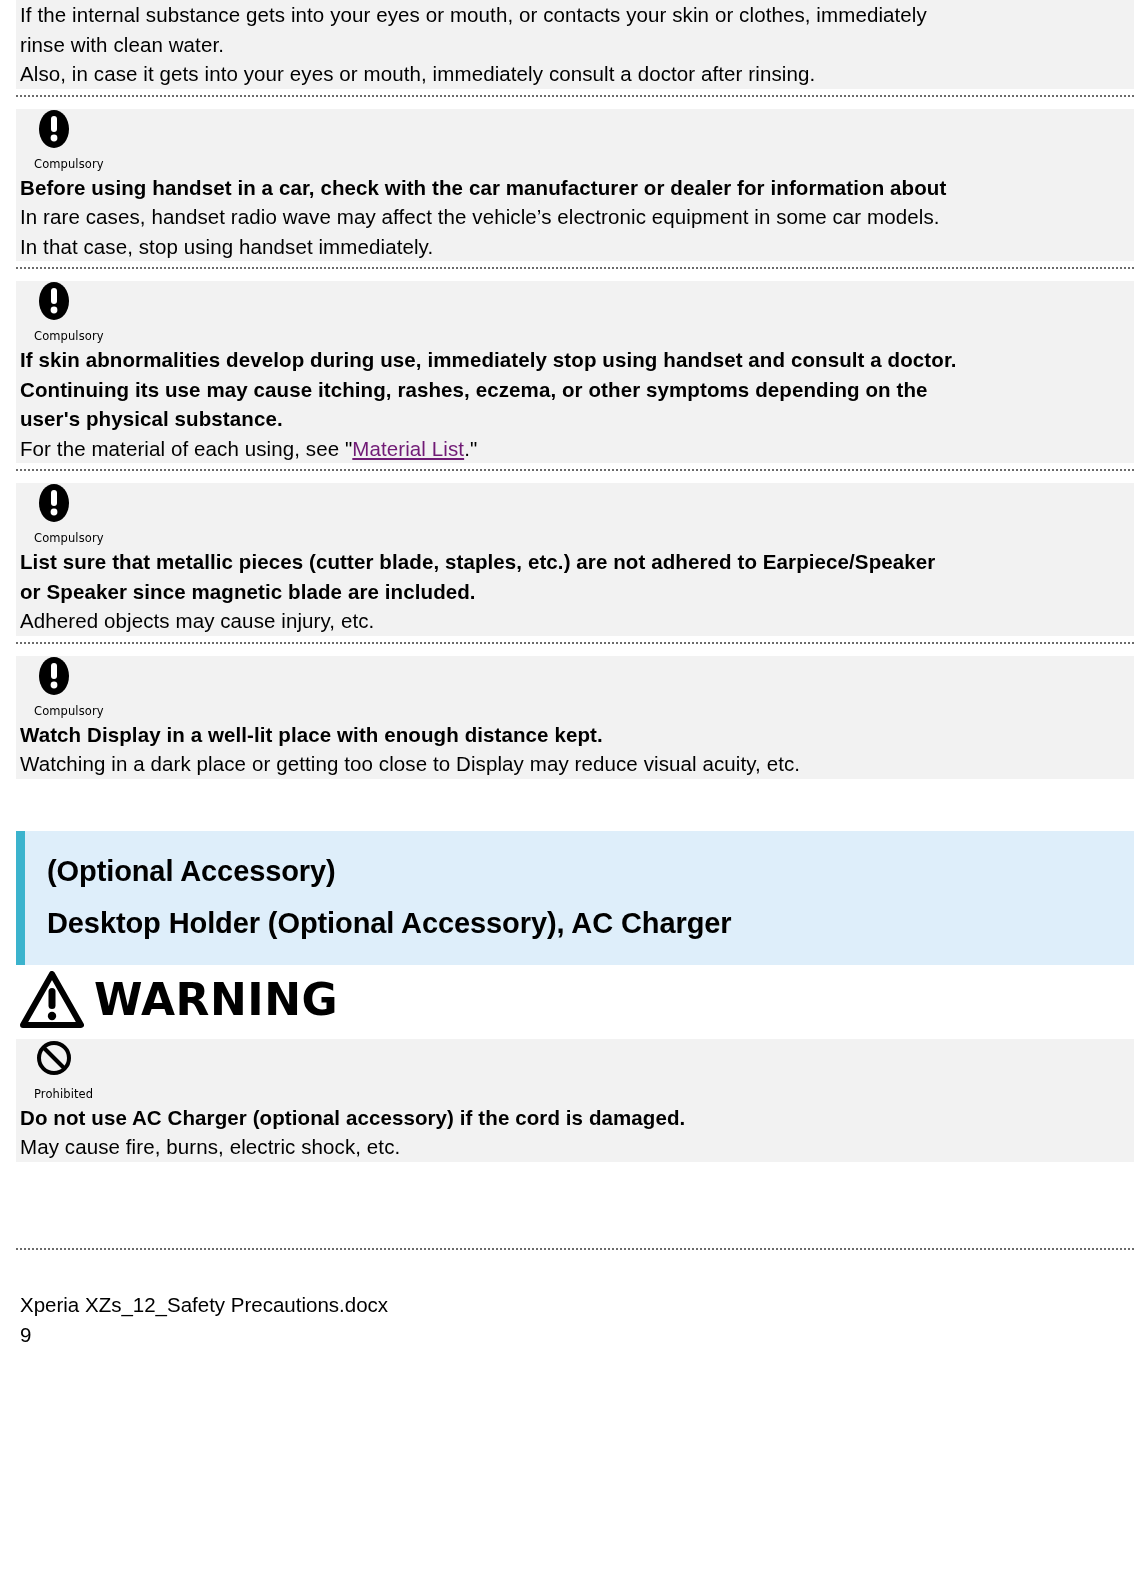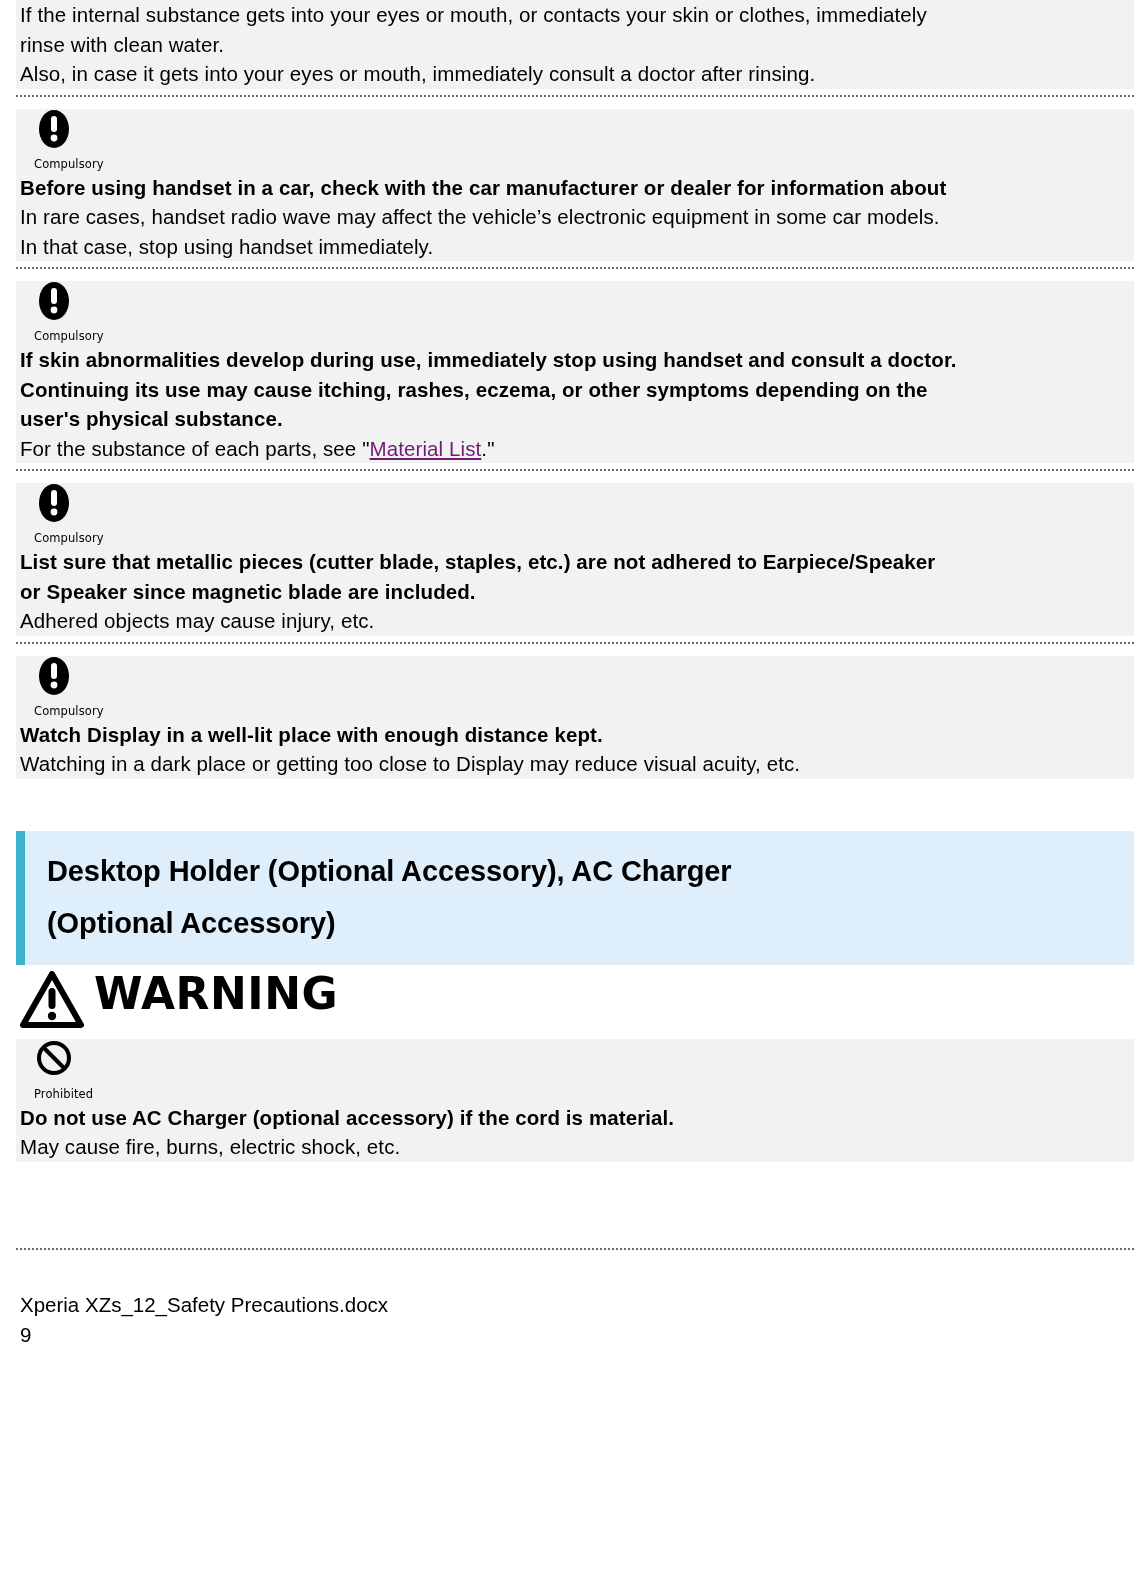--- a/index.html
+++ b/index.html
@@ -97,20 +97,21 @@
     font-size: 29px;
     line-height: 52px;
     font-weight: bold;
     letter-spacing: -0.1px;
     white-space: nowrap;
   }
 
   
   .warning-row {
     display: flex;
+    align-items: center;
     background: #ffffff;
     padding: 6px 0 4px 4px;
     height: 68px;
     box-sizing: border-box;
   }
   .warning-tri {
     width: 64px;
     height: 58px;
     flex: 0 0 auto;
   }
@@ -176,21 +177,21 @@
       <svg class="glyph" viewBox="0 0 40 40">
         <ellipse cx="20" cy="20" rx="15" ry="19" fill="#000000"></ellipse>
         <rect x="17" y="7" width="6" height="16" rx="3" fill="#ffffff"></rect>
         <circle cx="20" cy="29" r="3.4" fill="#ffffff"></circle>
       </svg>
       <div class="picto-label">Compulsory</div>
     </div>
     <div class="line bold">If skin abnormalities develop during use, immediately stop using handset and consult a doctor.</div>
     <div class="line bold">Continuing its use may cause itching, rashes, eczema, or other symptoms depending on the</div>
     <div class="line bold">user's physical substance.</div>
-    <div class="line"><span>For the substance of each parts, see "</span><a class="link" href="#">Material List</a><span>."</span></div>
+    <div class="line"><span>For the material of each using, see "</span><a class="link" href="#">Material List</a><span>."</span></div>
   </div>
 
   <div class="sep"></div>
 
   <div class="block">
     <div class="picto">
       <svg class="glyph" viewBox="0 0 40 40">
         <ellipse cx="20" cy="20" rx="15" ry="19" fill="#000000"></ellipse>
         <rect x="17" y="7" width="6" height="16" rx="3" fill="#ffffff"></rect>
         <circle cx="20" cy="29" r="3.4" fill="#ffffff"></circle>
@@ -213,42 +214,42 @@
       </svg>
       <div class="picto-label">Compulsory</div>
     </div>
     <div class="line bold">Watch Display in a well-lit place with enough distance kept.</div>
     <div class="line">Watching in a dark place or getting too close to Display may reduce visual acuity, etc.</div>
   </div>
 
   <div class="gap" style="height:52px"></div>
 
   <div class="heading-band">
+    <div class="heading-line">(Optional Accessory)</div>
     <div class="heading-line">Desktop Holder (Optional Accessory), AC Charger</div>
-    <div class="heading-line">(Optional Accessory)</div>
   </div>
 
   <div class="warning-row">
     <svg class="warning-tri" viewBox="0 0 64 58">
       <path d="M32 3 L61 54 L3 54 Z" fill="none" stroke="#000000" stroke-width="6" stroke-linejoin="round"></path>
       <rect x="28.5" y="17" width="7" height="21" rx="3.5" fill="#000000"></rect>
       <circle cx="32" cy="45" r="4.2" fill="#000000"></circle>
     </svg>
     <div class="warning-text">WARNING</div>
   </div>
 
   <div class="block">
     <div class="picto">
       <svg class="glyph" viewBox="0 0 40 40">
         <circle cx="20" cy="19" r="15" fill="none" stroke="#000000" stroke-width="4"></circle>
         <line x1="9.5" y1="8.5" x2="30.5" y2="29.5" stroke="#000000" stroke-width="4"></line>
       </svg>
       <div class="picto-label">Prohibited</div>
     </div>
-    <div class="line bold">Do not use AC Charger (optional accessory) if the cord is material.</div>
+    <div class="line bold">Do not use AC Charger (optional accessory) if the cord is damaged.</div>
     <div class="line">May cause fire, burns, electric shock, etc.</div>
   </div>
 
   <div class="footer">
     <div class="footer-rule"></div>
     <div class="footer-spacer"></div>
     <div class="footer-text">Xperia XZs_12_Safety Precautions.docx</div>
     <div class="footer-text">9</div>
   </div>
 

